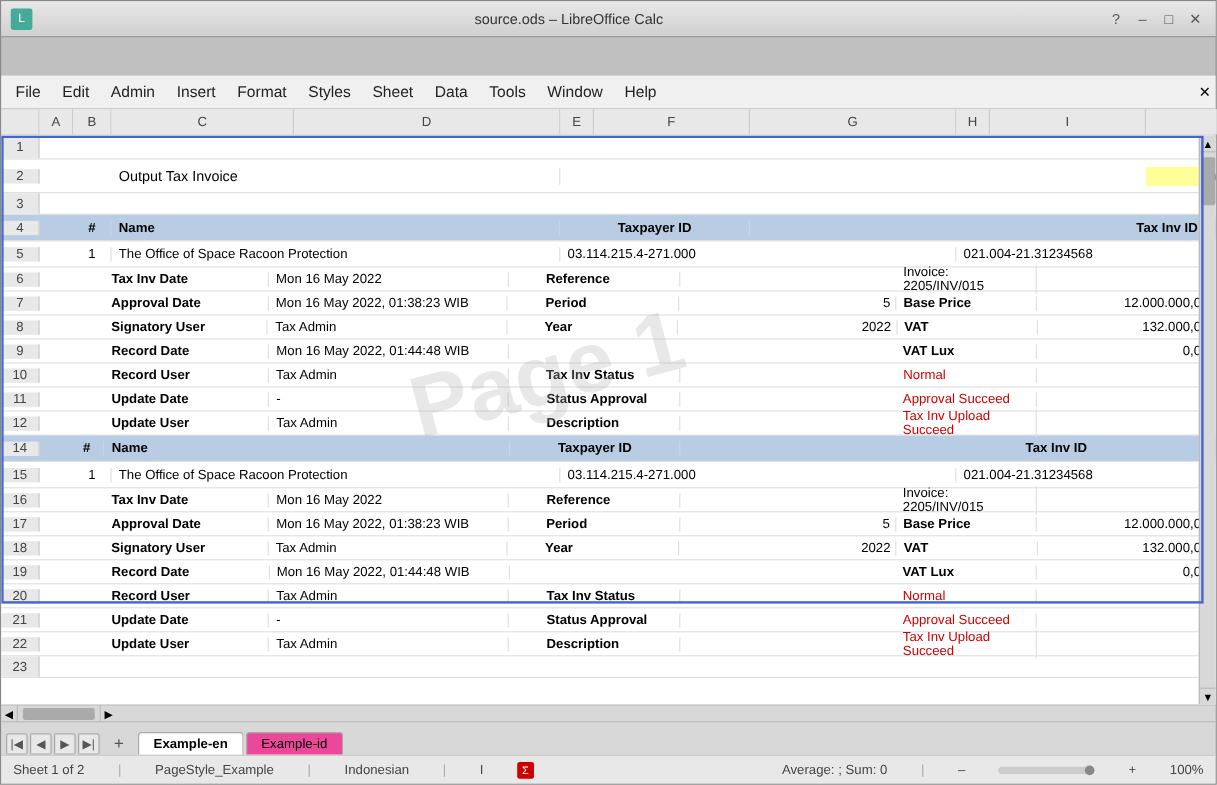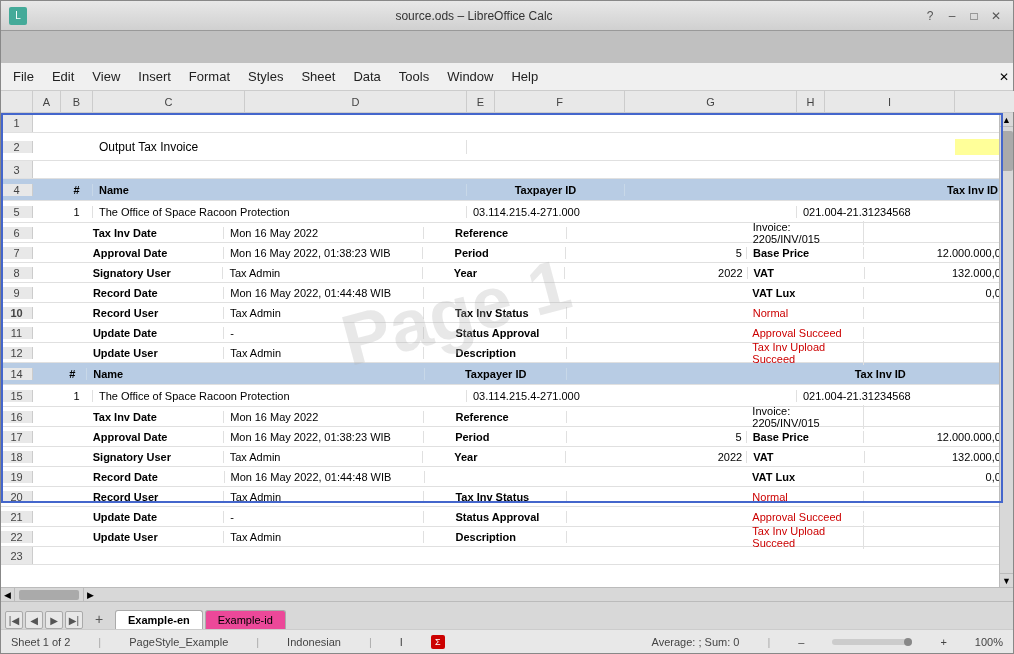--- a/index.html
+++ b/index.html
@@ -131,21 +131,21 @@
       <span class="titlebar-btn">?</span>
       <span class="titlebar-btn">–</span>
       <span class="titlebar-btn">□</span>
       <span class="titlebar-btn">✕</span>
     </div>
   </div>
 
   <div id="menubar" style="background:#f0f0f0;height:28px;display:flex;align-items:center;padding:0 4px;border-bottom:1px solid #ccc;gap:2px;">
     <span class="menu-item">File</span>
     <span class="menu-item">Edit</span>
-    <span class="menu-item">View</span>
+    <span class="menu-item">Admin</span>
     <span class="menu-item">Insert</span>
     <span class="menu-item">Format</span>
     <span class="menu-item">Styles</span>
     <span class="menu-item">Sheet</span>
     <span class="menu-item">Data</span>
     <span class="menu-item">Tools</span>
     <span class="menu-item">Window</span>
     <span class="menu-item">Help</span>
     <span style="margin-left:auto;">✕</span>
   </div>
@@ -267,21 +267,21 @@
       <div style="width:222px;border-right:1px solid #e0e0e0;padding:0 6px;font-size:11px;">Mon 16 May 2022, 01:44:48 WIB</div>
       <div style="width:28px;border-right:1px solid #e0e0e0;"></div>
       <div style="width:130px;border-right:1px solid #e0e0e0;padding:0 6px;font-size:11px;"></div>
       <div style="width:172px;border-right:1px solid #e0e0e0;"></div>
       <div style="width:28px;border-right:1px solid #e0e0e0;"></div>
       <div style="width:130px;border-right:1px solid #e0e0e0;padding:0 6px;font-size:11px;font-weight:bold;">VAT Lux</div>
       <div style="width:165px;padding:0 6px;font-size:11px;display:flex;align-items:center;justify-content:flex-end;">0,00</div>
     </div>
 
     <div style="height:20px;display:flex;border-bottom:1px solid #e0e0e0;align-items:center;">
-      <div style="width:32px;min-width:32px;background:#e8e8e8;border-right:1px solid #ccc;display:flex;align-items:center;justify-content:center;font-size:11px;color:#444;font-weight:bold;">10</div>
+      <div style="width:32px;min-width:32px;background:#e8e8e8;border-right:1px solid #ccc;display:flex;align-items:center;justify-content:center;font-size:11px;color:#444;">10</div>
       <div style="width:28px;border-right:1px solid #e0e0e0;"></div>
       <div style="width:32px;border-right:1px solid #e0e0e0;"></div>
       <div style="width:152px;border-right:1px solid #e0e0e0;padding:0 6px;font-size:11px;font-weight:bold;">Record User</div>
       <div style="width:222px;border-right:1px solid #e0e0e0;padding:0 6px;font-size:11px;">Tax Admin</div>
       <div style="width:28px;border-right:1px solid #e0e0e0;"></div>
       <div style="width:130px;border-right:1px solid #e0e0e0;padding:0 6px;font-size:11px;font-weight:bold;">Tax Inv Status</div>
       <div style="width:172px;border-right:1px solid #e0e0e0;padding:0 6px;font-size:11px;"></div>
       <div style="width:28px;border-right:1px solid #e0e0e0;"></div>
       <div style="width:130px;border-right:1px solid #e0e0e0;padding:0 6px;font-size:11px;color:#cc0000;">Normal</div>
       <div style="width:165px;padding:0 6px;font-size:11px;"></div>

